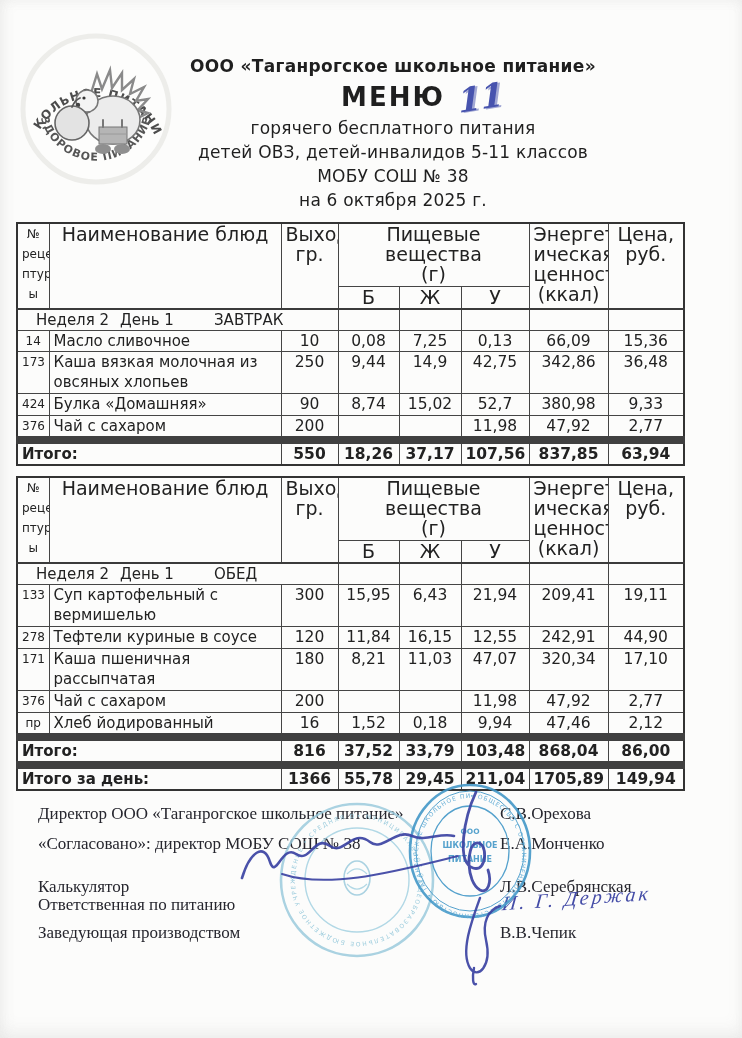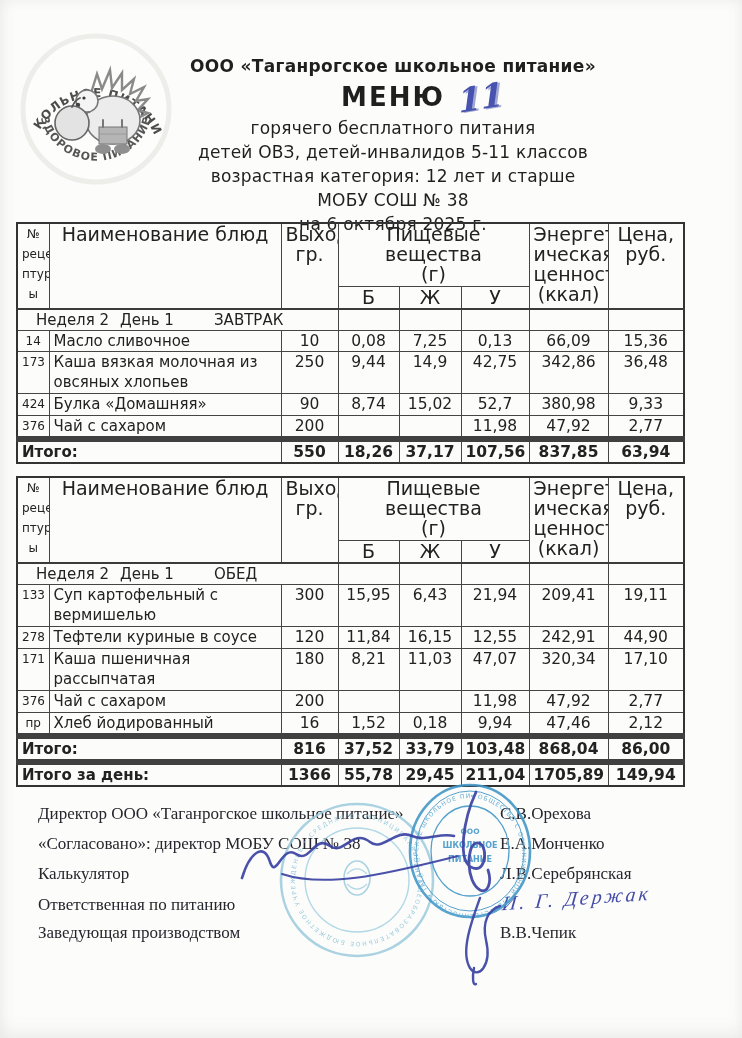--- a/index.html
+++ b/index.html
@@ -41,21 +41,21 @@
   td.hrec{font-size:12px;line-height:14px;}
   tr.sec td{border-top:2px solid #3b3b3b;padding-left:16px;}
   tr.sec{height:21px;}
   .sec-cell{white-space:nowrap;}
   .sec-cell .wk{display:inline-block;width:84px;padding-left:2px;}
   .sec-cell .dy{display:inline-block;width:94px;}
   tr.h21{height:21px;} tr.h42{height:42px;} tr.h22{height:22px;}
   td.rn{text-align:center;font-size:12px;padding-top:2px;line-height:16px;}
   td.dish{white-space:pre-line;padding-left:6px;}
   td.cnum{text-align:center;font-size:15.5px;padding-top:1px;}
-  tr.total td{border-top:6px solid #404040;font-weight:bold;}
+  tr.total td{border-top:8px solid #404040;font-weight:bold;}
   tr.total{height:22px;}
   td.tlabel{padding-left:6px;}
   
   .sigs{position:absolute;left:38px;top:804px;width:660px;font-family:"Liberation Serif", serif;font-size:17px;color:#26262e;}
   .sig-row{position:absolute;left:0;width:660px;height:26px;white-space:nowrap;}
   .sig-name{position:absolute;left:462px;top:0;}
   .hand-sig{
     position:absolute;left:464px;top:-8px;
     font-style:italic;font-size:20px;color:#3b43a3;letter-spacing:3px;
     transform:rotate(-4deg) skewX(-10deg);opacity:.95;
@@ -100,21 +100,20 @@
   </svg>
 
   <div class="hdr">
     <div class="l1">ООО «Таганрогское школьное питание»</div>
     <div class="menu-row">
       <span class="menu-title">МЕНЮ</span>
       <span class="hand-num">11</span>
     </div>
     <div class="sub">горячего бесплатного питания</div>
     <div class="sub">детей ОВЗ, детей-инвалидов 5-11 классов</div>
-    <div class="sub">возрастная категория: 12 лет и старше</div>
     <div class="sub">МОБУ СОШ № 38</div>
     <div class="sub">на 6 октября 2025 г.</div>
   </div>
 
   <table class="menu" id="t1">
     <colgroup>
         <col style="width:32px">
         <col style="width:232px">
         <col style="width:57px">
         <col style="width:61px">
@@ -326,21 +325,21 @@
 
   <div class="sigs">
     <div class="sig-row" style="top:0">
       <span>Директор ООО «Таганрогское школьное питание»</span>
       <span class="sig-name">С.В.Орехова</span>
     </div>
     <div class="sig-row" style="top:30px">
       <span>«Согласовано»: директор МОБУ СОШ № 38</span>
       <span class="sig-name">Е.А.Монченко</span>
     </div>
-    <div class="sig-row" style="top:60px">
+    <div class="sig-row" style="top:73px">
       <span>Калькулятор</span>
       <span class="sig-name">Л.В.Серебрянская</span>
     </div>
     <div class="sig-row" style="top:91px">
       <span>Ответственная по питанию</span>
       <span class="hand-sig">И. Г. Держак</span>
     </div>
     <div class="sig-row" style="top:119px">
       <span>Заведующая производством</span>
       <span class="sig-name">В.В.Чепик</span>

